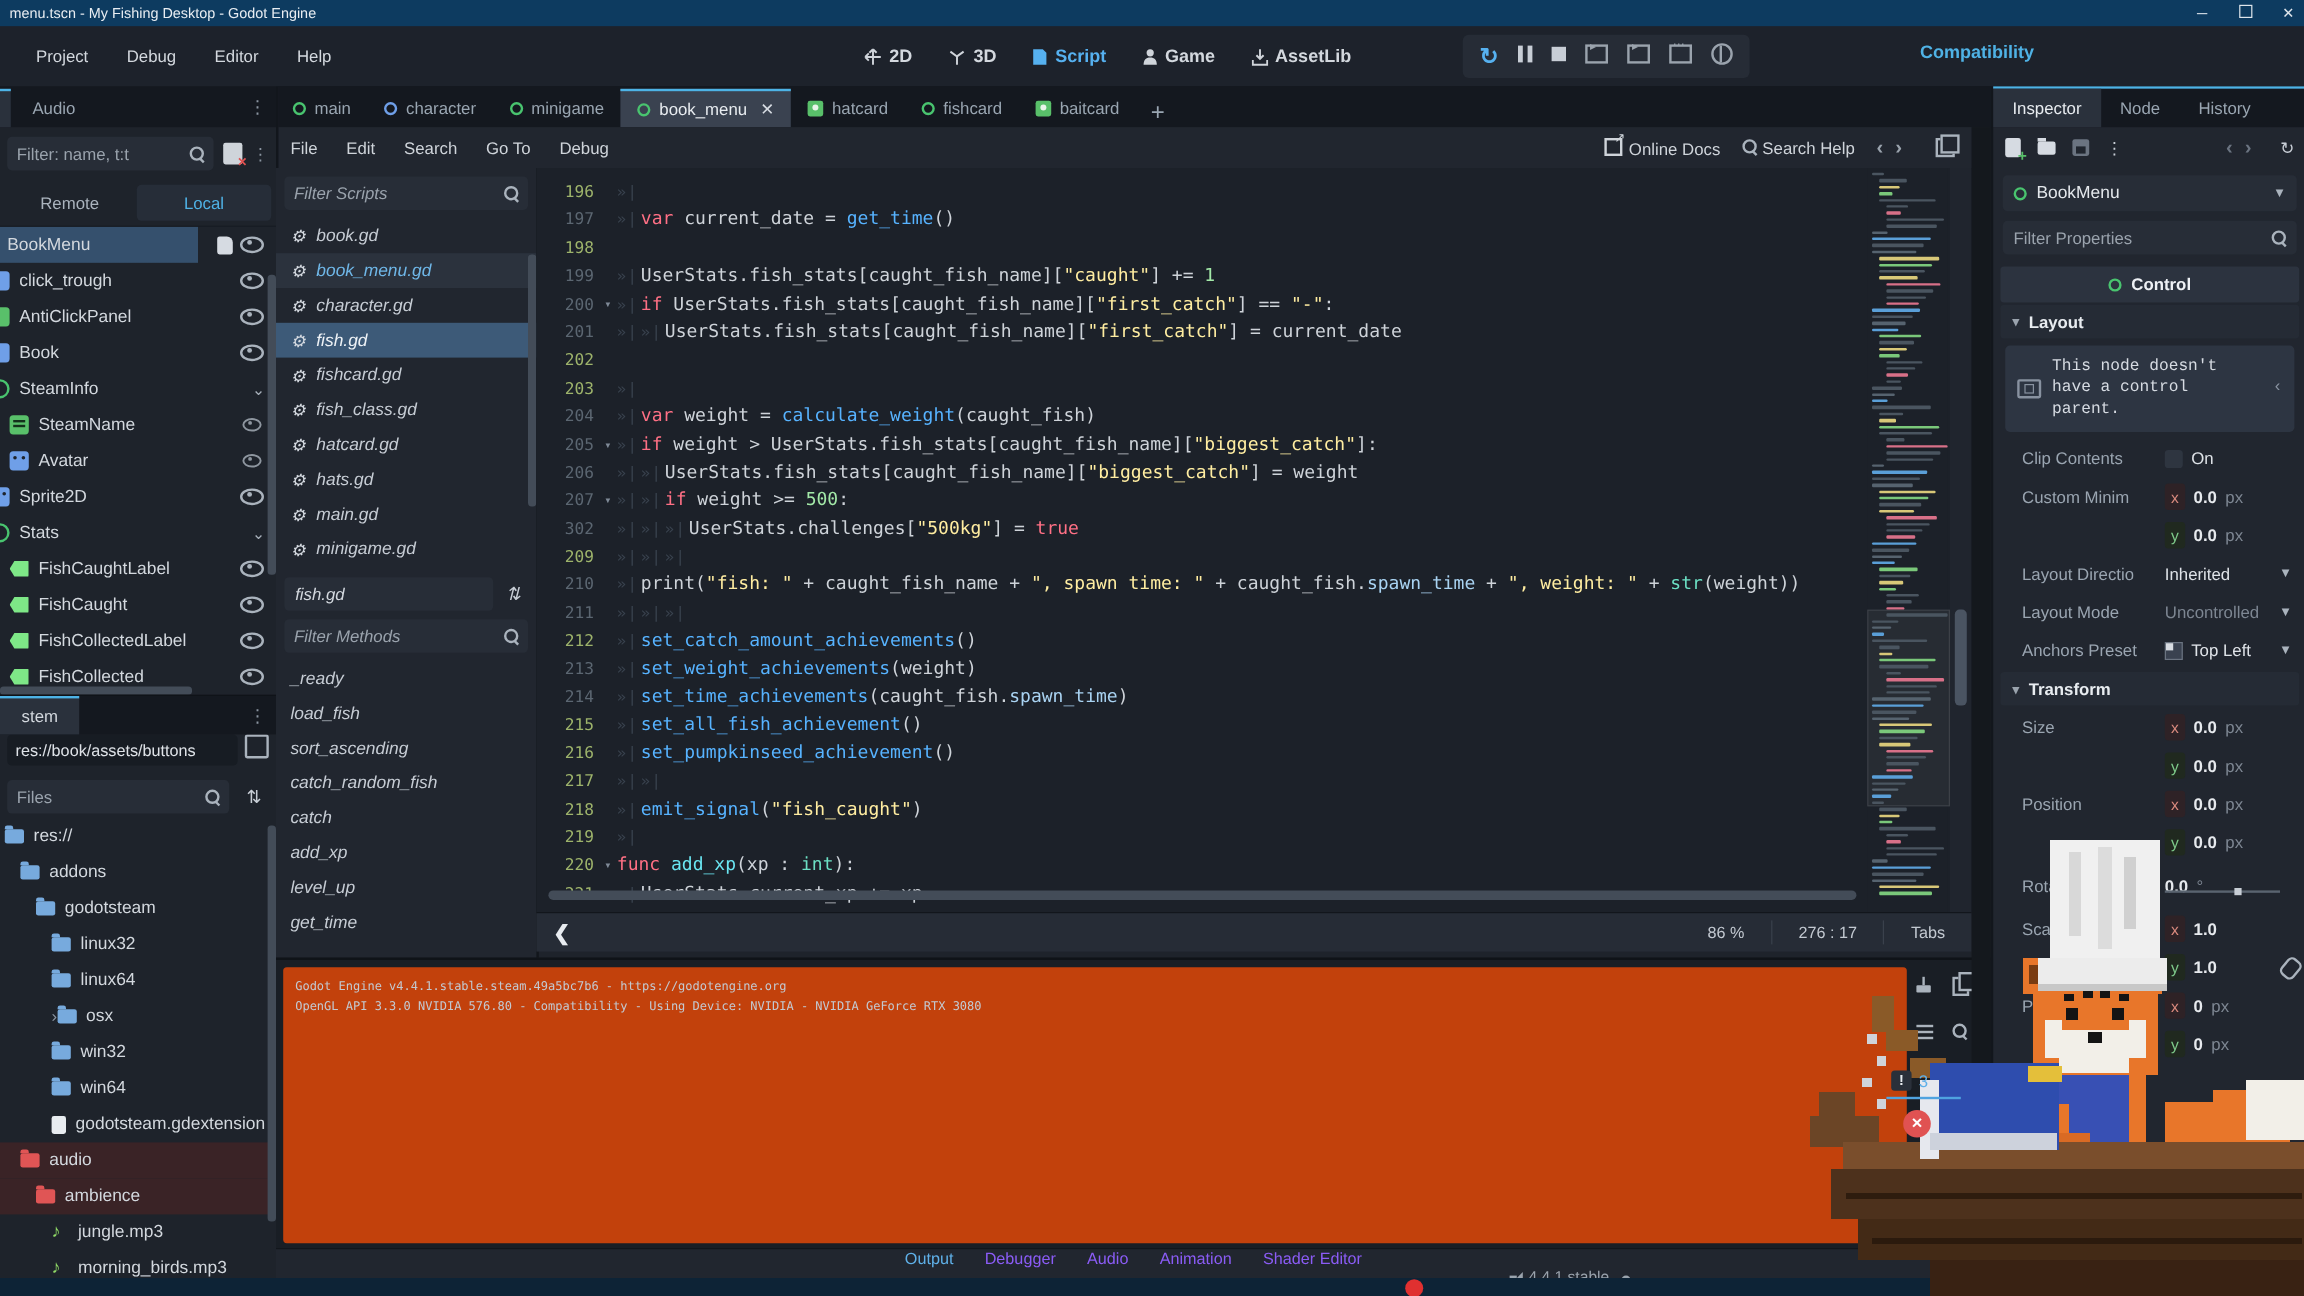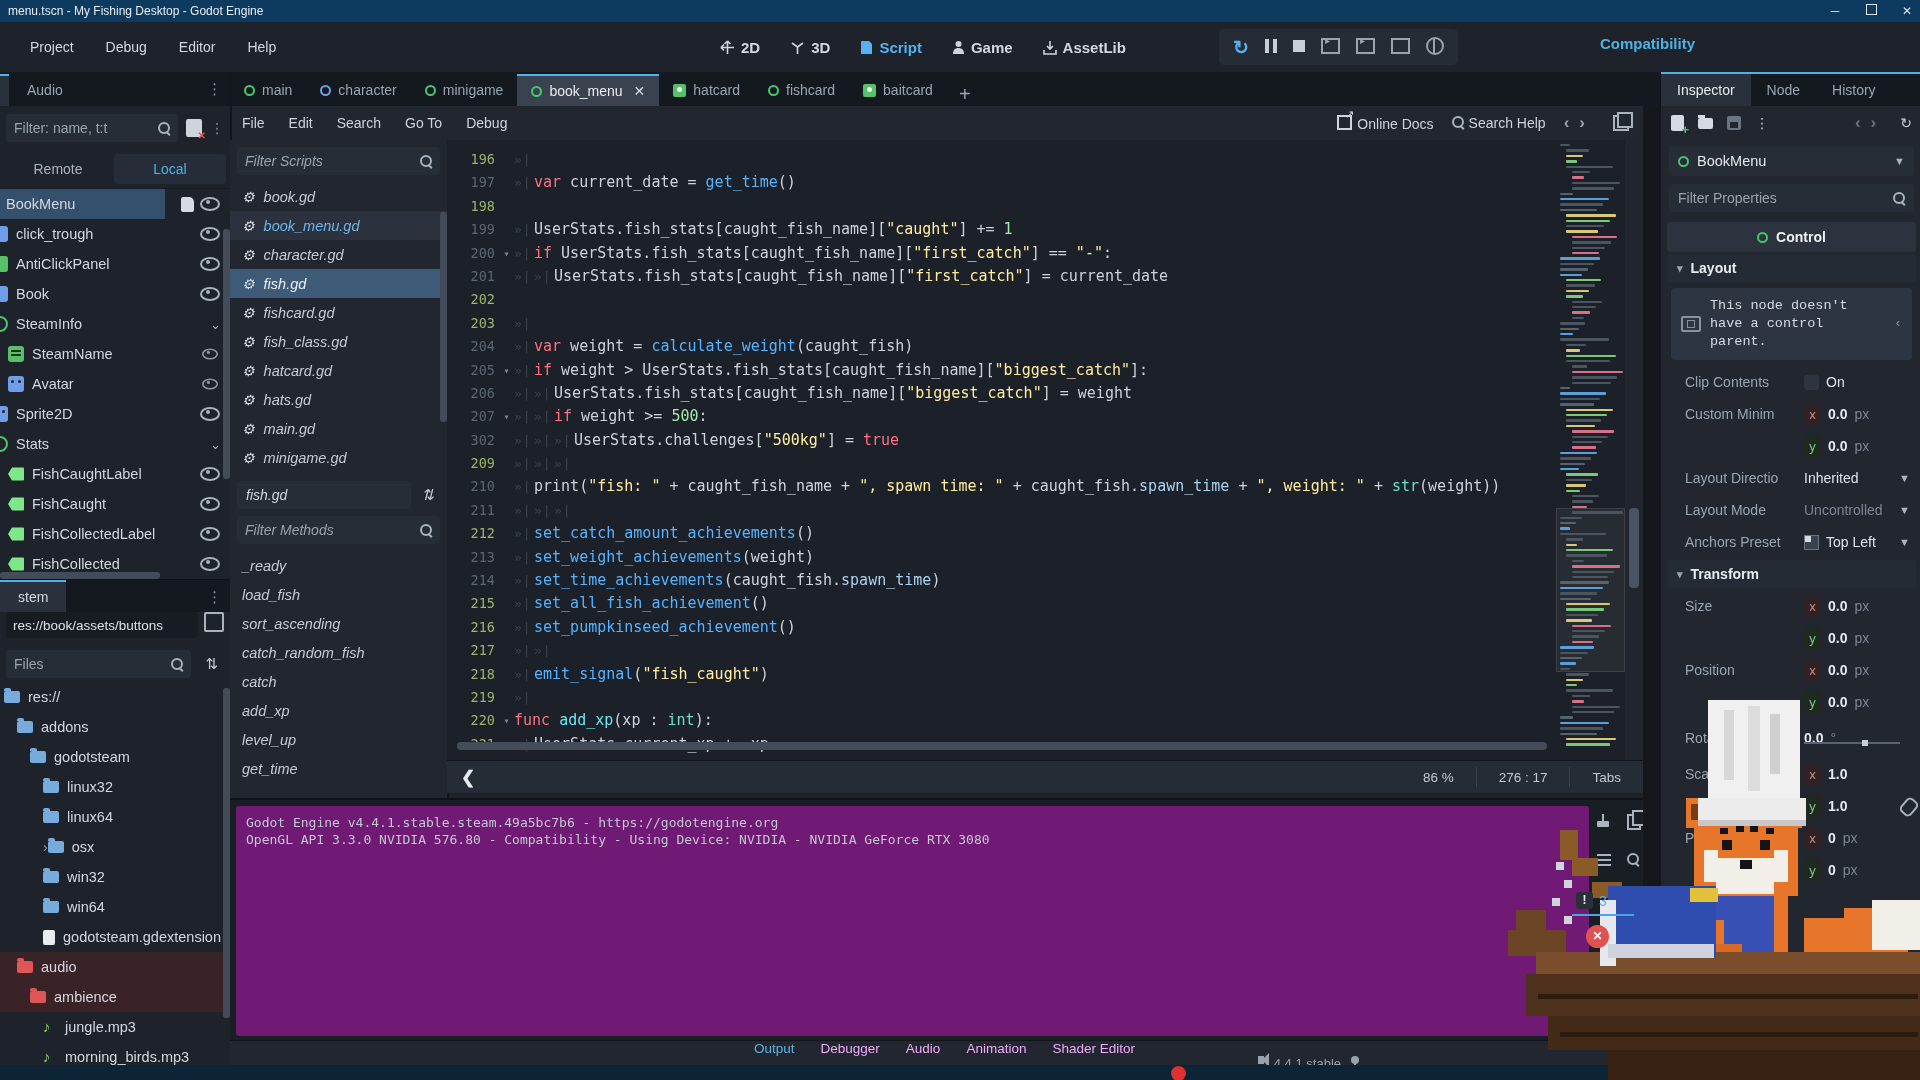--- a/index.html
+++ b/index.html
@@ -129,34 +129,34 @@
   #mm-view{position:absolute;left:0;top:368px;width:67px;height:162px;background:rgba(255,255,255,.05);border:1px solid rgba(255,255,255,.10);}
   #mm-sb{position:absolute;left:1178px;top:0;width:18px;height:620px;background:#20252e;}
   #mm-thumb{position:absolute;left:4px;top:368px;width:10px;height:80px;background:#4a5462;border-radius:4px;}
   #code-hsb{position:absolute;left:10px;top:602px;width:1090px;height:8px;background:#434c58;border-radius:4px;}
   #editor-status{left:447px;top:760px;width:1196px;height:32px;background:#262c36;border-top:1px solid #12161c;display:flex;align-items:center;color:#c3c9d1;font-size:13.5px;}
   #editor-status .back{margin-left:14px;font-size:17px;font-weight:bold;color:#e8ecf0;}
   #editor-status .grp{margin-left:auto;display:flex;align-items:center;height:100%;}
   #editor-status .cell{padding:0 22px;border-left:1px solid #3a414c;height:20px;display:flex;align-items:center;}
   
   #output{left:230px;top:798px;width:1429px;height:242px;background:#191e25;border-top:2px solid #0f1318;}
-  #output .console{position:absolute;left:6px;top:6px;right:70px;bottom:6px;background:#701a75;border-radius:3px;padding:8px 10px;font-family:"DejaVu Sans Mono",monospace;font-size:13px;color:#c3c9d1;line-height:17px;}
+  #output .console{position:absolute;left:6px;top:6px;right:70px;bottom:6px;background:#c2410c;border-radius:3px;padding:8px 10px;font-family:"DejaVu Sans Mono",monospace;font-size:10px;color:#c3c9d1;line-height:17px;}
   .outbtn{position:absolute;width:22px;height:22px;color:#aab3bd;}
   .i-broom{display:inline-block;width:12px;height:14px;position:relative;}
   .i-broom::before{content:"";position:absolute;left:5px;top:0;width:2px;height:7px;background:#aab3bd;}
   .i-broom::after{content:"";position:absolute;left:0;top:7px;width:12px;height:6px;background:#aab3bd;border-radius:1px;}
   .i-copy{display:inline-block;width:10px;height:12px;border:2px solid #aab3bd;position:relative;}
   .i-copy::after{content:"";position:absolute;left:3px;top:-6px;width:10px;height:12px;border:2px solid #aab3bd;background:#191e25;}
   .i-tree{display:inline-block;width:14px;height:12px;position:relative;}
   .i-tree::before{content:"";position:absolute;left:0;top:1px;width:14px;height:2px;background:#aab3bd;box-shadow:0 5px 0 #aab3bd,0 10px 0 #aab3bd;}
   
   #bottombar{left:230px;top:1040px;width:1429px;height:25px;background:#21262f;display:flex;align-items:center;border-top:1px solid #12161c;flex-direction:column;}
-  .bbtab{padding:0 13px;color:#f0abfc;font-size:13.5px;}
+  .bbtab{padding:0 13px;color:#8b5cf6;font-size:13.5px;}
   .bbtab.active{color:#5fb0e8;}
-  #bb-right{margin-left:auto;display:flex;align-items:flex-start;gap:10px;margin-right:300px;color:#9aa3ad;font-size:13px;}
+  #bb-right{margin-left:auto;display:flex;align-items:flex-end;gap:10px;margin-right:300px;color:#9aa3ad;font-size:13px;}
   .spk{display:inline-block;width:6px;height:8px;background:#9aa3ad;position:relative;}
   .spk::after{content:"";position:absolute;left:4px;top:-3px;border:7px solid transparent;border-right-color:#9aa3ad;border-left:0;}
   .pin{display:inline-block;width:8px;height:8px;background:#9aa3ad;border-radius:50%;position:relative;}
   .pin::after{content:"";position:absolute;left:3px;top:7px;width:2px;height:6px;background:#9aa3ad;}
   
   #inspector{left:1659px;top:72px;width:261px;height:993px;background:#21262f;border-left:2px solid #12161c;}
   #insp-accent{height:2px;background:#4db3e6;}
   #insp-tabs{height:32px;background:#14181f;display:flex;}
   .itab{padding:0 16px;display:flex;align-items:center;color:#9aa6b2;font-size:14px;}
   .itab.active{background:#2a313c;color:#e8ecf0;}

